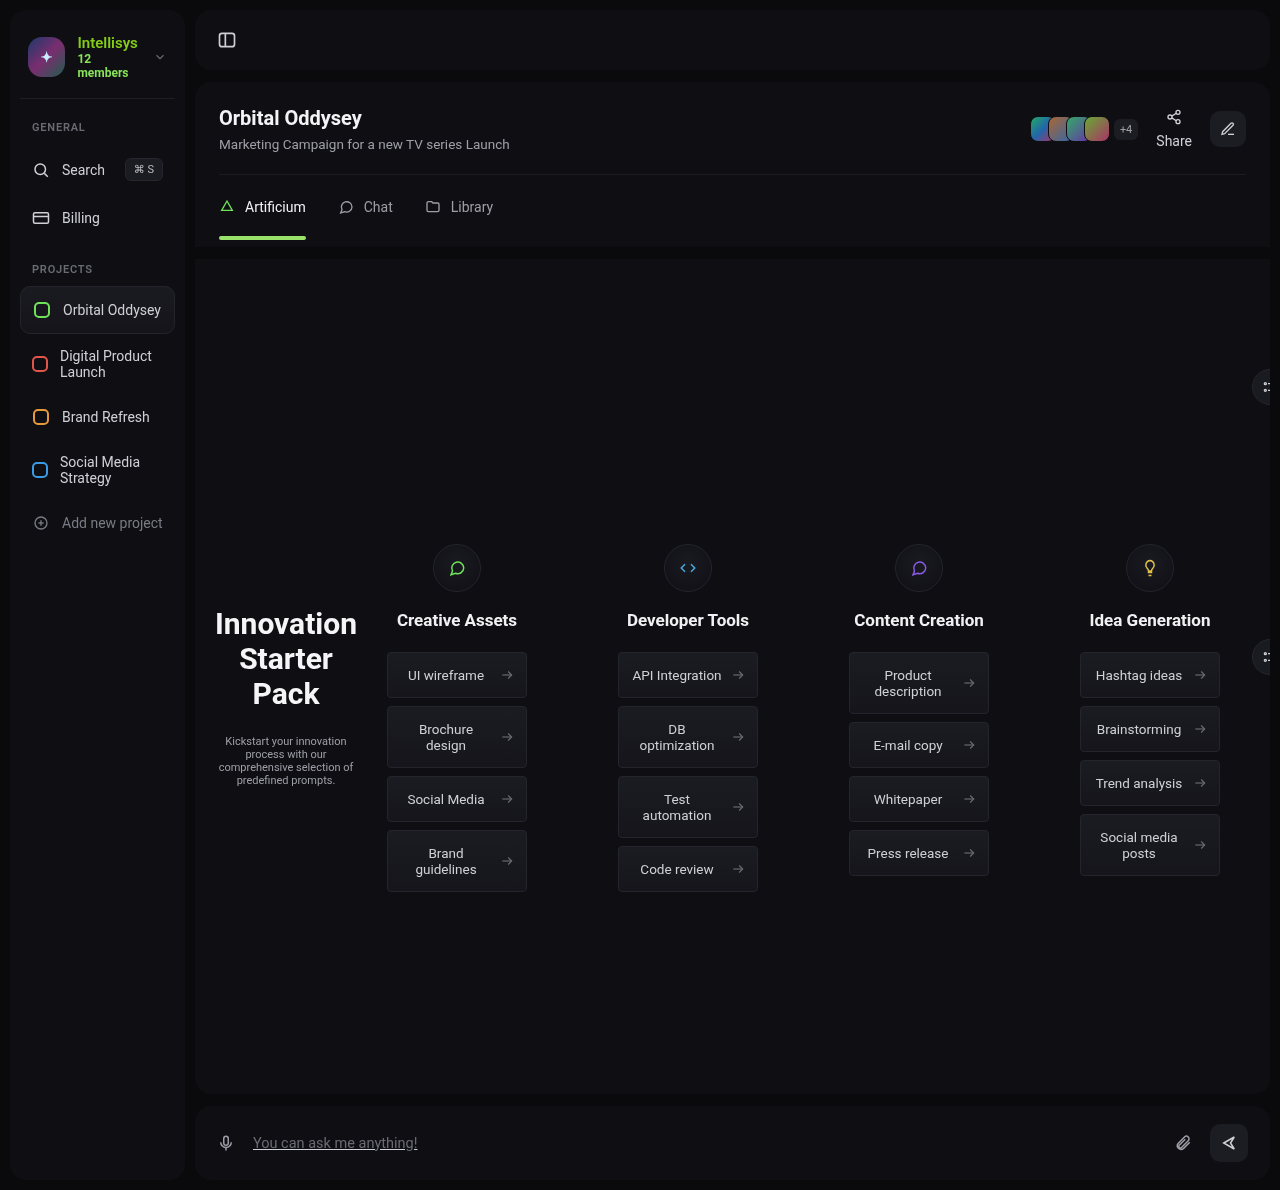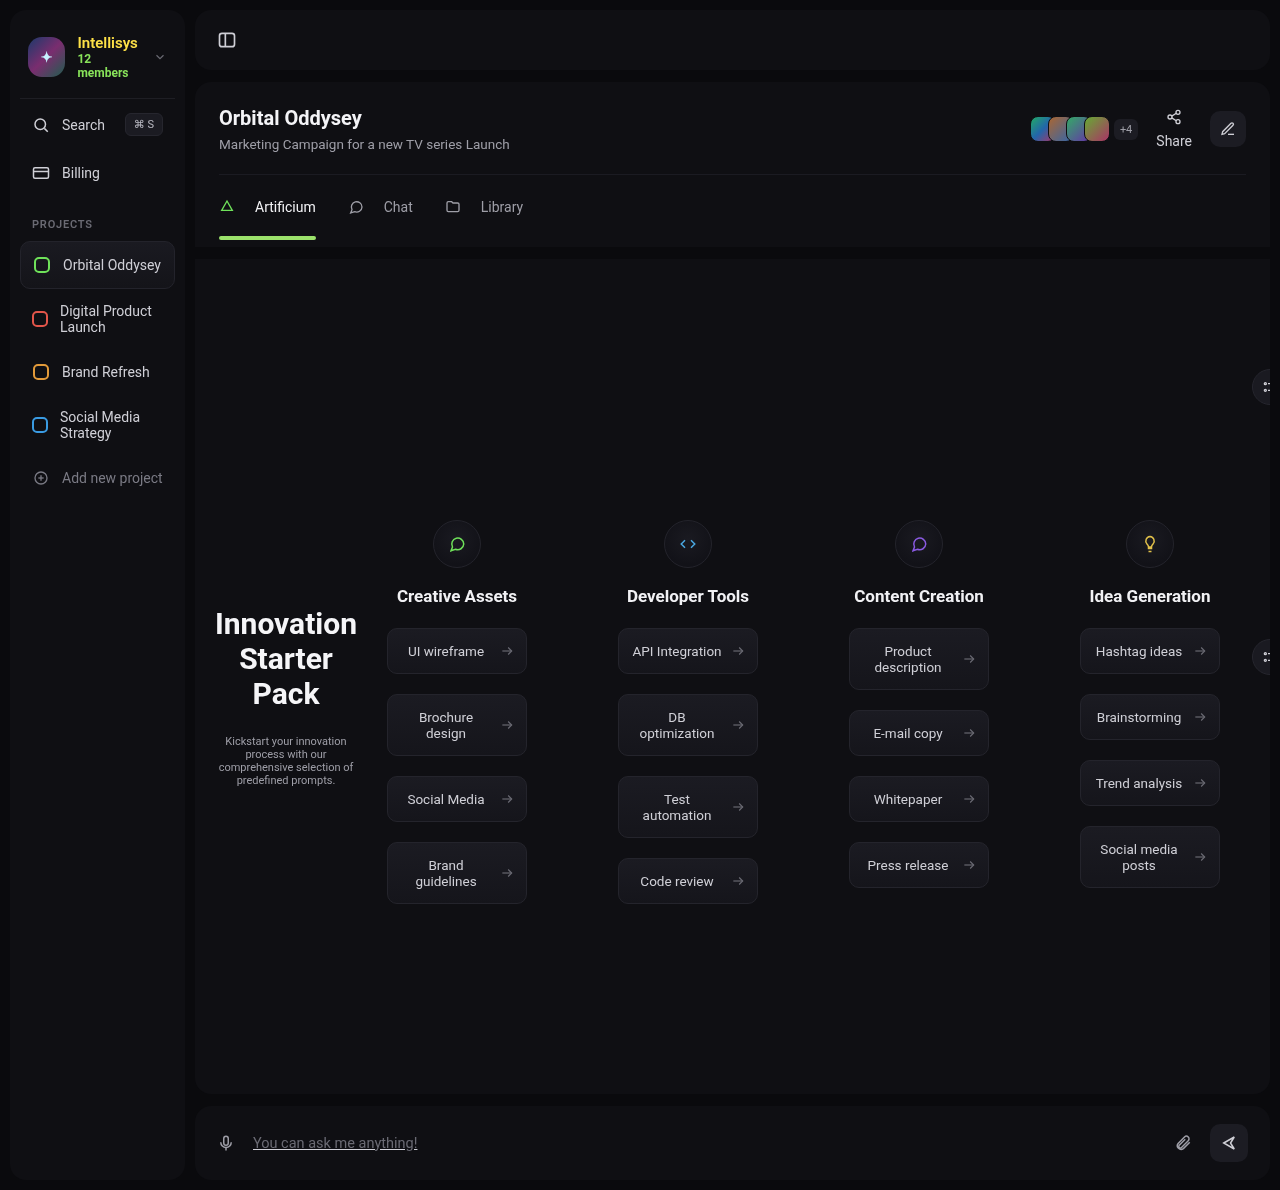--- a/index.html
+++ b/index.html
@@ -28,21 +28,21 @@
   border-bottom: 1px solid #1e1e24;
   cursor: pointer;
 }
 .avatar {
   width: 40px; height: 40px;
   border-radius: 14px;
   background: linear-gradient(135deg,#1b3a6b,#7a2d6f,#1f5e4e);
   display:flex;align-items:center;justify-content:center;
   color:#c6f0ff;font-size:14px;font-weight:700;
 }
-.ws-name { font-size: 15px; font-weight: 600; color:#fde047; }
+.ws-name { font-size: 15px; font-weight: 600; color:#84cc16; }
 .ws-members { font-size: 12px; color: #88e25a; font-weight: bold; }
 .chev { margin-left:auto; color:#6a6a73; }
 .section-label { font-size: 11px; letter-spacing: .8px; color:#6a6a73; font-weight:600; padding: 22px 12px 10px 12px; }
 .nav-item {
   display:flex; align-items:center; gap:12px;
   padding: 14px 12px; border-radius: 10px; color:#cfcfd6; font-size:14px;
   cursor:pointer;
 }
 .nav-item.active { background: linear-gradient(180deg,#1a1a21,#141419); border:1px solid #23232b; }
 .nav-icon { width:18px; height:18px; display:flex;align-items:center;justify-content:center; }
@@ -65,21 +65,21 @@
 .title-area h1 { font-size:20px; font-weight:700; color:#f4f4f7; }
 .title-area p { font-size:13.5px; color:#9e9ea7; margin-top:6px; }
 .ph-right { margin-left:auto; display:flex; align-items:center; gap:18px; }
 .avatars { display:flex; align-items:center; }
 .mini-av { width:26px;height:26px;border-radius:8px;margin-left:-8px;border:1px solid #0f0f13;
            background:linear-gradient(135deg,#2a6,#26a,#a36); }
 .plusbadge { margin-left:4px; font-size:11px; color:#9e9ea7; background:#1c1c23; padding:4px 6px; border-radius:6px; }
 .share-btn { display:flex;align-items:center;gap:8px;color:#cfcfd6;font-size:14px;cursor:pointer;flex-direction:column; }
 .edit-btn { background:#1c1c23;border-radius:10px;padding:10px;cursor:pointer; }
 .tabs { display:flex; gap:32px; border-top:1px solid #1b1b22; margin-top:22px; padding:16px 0 0 0; }
-.tab { display:flex;align-items:flex-end;gap:20px;color:#9e9ea7;font-size:14px;cursor:pointer;padding:8px 0; position:relative;}
+.tab { display:flex;align-items:flex-end;gap:10px;color:#9e9ea7;font-size:14px;cursor:pointer;padding:8px 0; position:relative;}
 .tab.active { color:#f2f2f5; }
 .tab.active::after { content:""; position:absolute; left:0; right:0; bottom:-17px; height:4px; background:#9be26b; border-radius:4px; }
 
 .content-area {
   background:#0f0f13; border-radius:0 0 16px 16px; flex:1;
   display:flex; align-items:center; padding:60px 20px 20px 20px;
   position:relative; overflow:hidden;
 }
 .hero h2 { font-size:30px; font-weight:700; color:#f5f5f8; text-align:center; }
 .hero p { font-size:11px; color:#9e9ea7; text-align:center; margin-top:24px; }
@@ -95,23 +95,23 @@
 .col { width:200px; display:flex; flex-direction:column; align-items:center; }
 .col-icon {
   width:48px;height:48px;border-radius:50%;
   background:radial-gradient(circle at 50% 40%, #1a1a21 0%, #121218 70%);
   border:1px solid #23232b;
   display:flex;align-items:center;justify-content:center; margin-bottom:18px;
 }
 .col h3 { font-size:17px; font-weight:700; color:#f1f1f4; margin-bottom:22px; white-space:nowrap; }
 .chip {
   width:140px; background:linear-gradient(180deg,#1b1b22,#15151b);
-  border:1px solid #24242c; border-radius:10px;
+  border:1px solid #24242c; border-radius:4px;
   padding:14px 12px; display:flex; align-items:center; gap:8px;
-  color:#cfcfd6; font-size:13.5px; margin-bottom:20px; cursor:pointer;
+  color:#cfcfd6; font-size:13.5px; margin-bottom:8px; cursor:pointer;
 }
 .chip span:first-child { flex:1; text-align:center; }
 .arrow { color:#6a6a73; }
 
 .prompt-bar {
   background:#0f0f13; border-radius:16px; padding:18px 22px;
   display:flex; align-items:center; gap:18px;
 }
 .prompt-bar input {
   flex:1; background:transparent; border:none; outline:none;
@@ -133,20 +133,21 @@
       <div class="ws-name">Intellisys</div>
       <div class="ws-members">12 members</div>
     </div>
     <div class="chev">
       <svg width="14" height="14" viewBox="0 0 24 24" fill="none" stroke="currentColor" stroke-width="2">
           <polyline points="6 9 12 15 18 9"></polyline>
         </svg>
     </div>
   </div>
 
+  <div class="section-label">GENERAL</div>
 
   <div class="nav-item">
     <span class="nav-icon">
       <svg width="18" height="18" viewBox="0 0 24 24" fill="none" stroke="#cfcfd6" stroke-width="2">
           <circle cx="11" cy="11" r="7"></circle>
           <line x1="21" y1="21" x2="16.5" y2="16.5"></line>
         </svg>
     </span>
     <span>Search</span>
     <span class="kbd">⌘ S</span>

